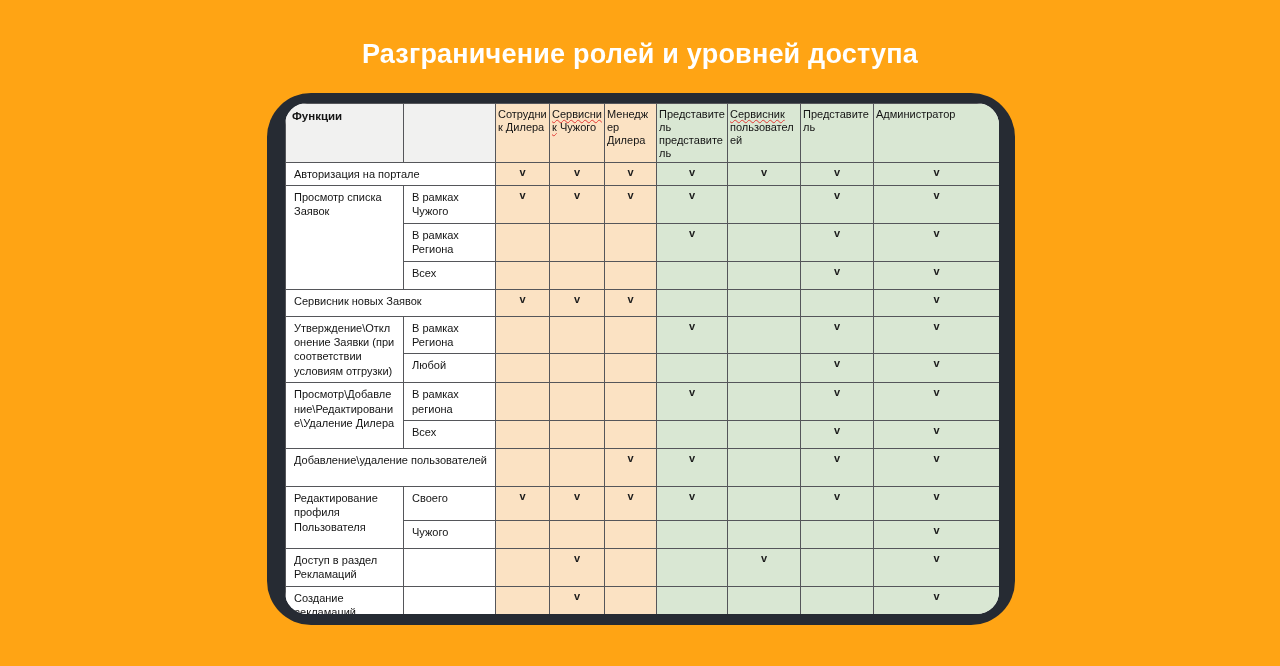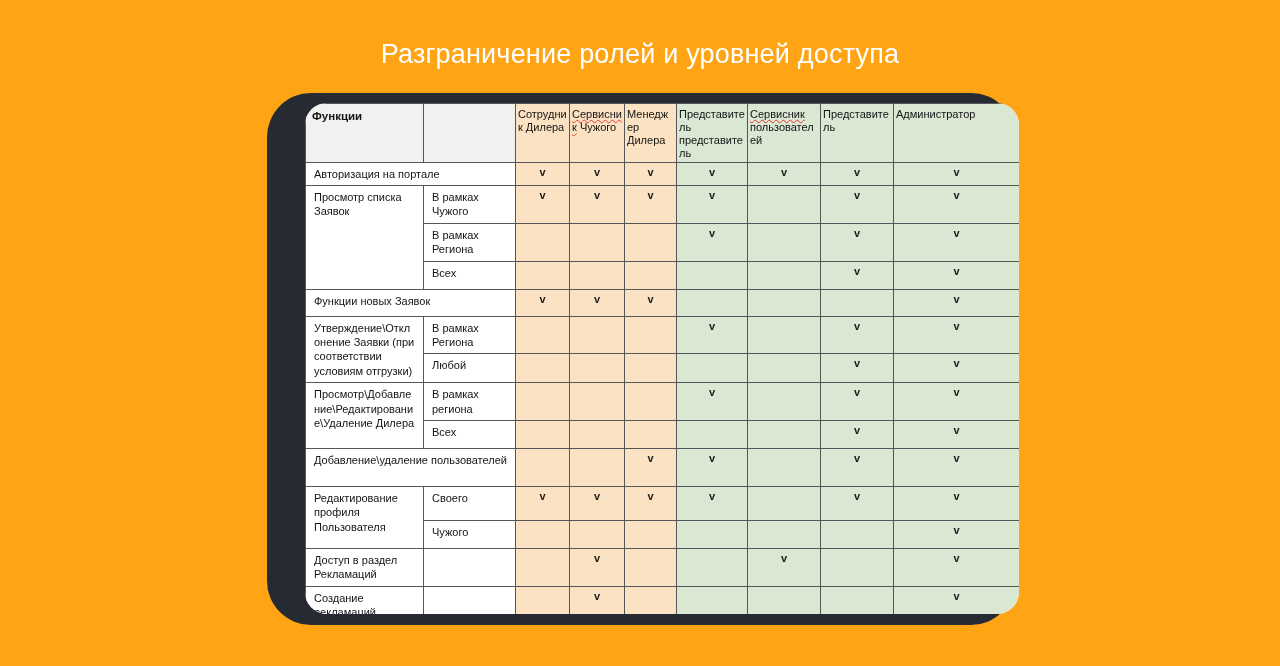--- a/index.html
+++ b/index.html
@@ -6,32 +6,32 @@
   html,body { width:1280px; height:666px; }
   body {
     background:#FFA414;
     font-family:"Liberation Sans", sans-serif;
     overflow:hidden;
     position:relative;
   }
   .title {
     position:absolute; top:41px; left:0; width:1280px;
     text-align:center; color:#FFFFFF;
-    font-size:27px; font-weight:normal; line-height:1;
+    font-size:27px; font-weight:bold; line-height:1;
     letter-spacing:0.2px;
   }
   .panel {
     position:absolute; left:267px; top:93px;
     width:748px; height:532px;
     background:#262B33; border-radius:44px;
   }
   .table-wrap {
     position:absolute; left:18px; top:10px;
     width:714px; height:511px;
-    background:#FFFFFF; border-radius:22px; overflow:hidden;margin-left:20px;
+    background:#FFFFFF; border-radius:22px; overflow:hidden;
   }
   table {
     border-collapse:collapse; table-layout:fixed;
     width:714px; font-size:11px; color:#141414;
   }
   th, td {
     border:1px solid #55565A;
     vertical-align:top; overflow:hidden;
   }
   th {
@@ -131,21 +131,21 @@
           <td class="check dealer"></td>
           <td class="check dealer"></td>
           <td class="check dealer"></td>
           <td class="check rep"></td>
           <td class="check rep"></td>
           <td class="check rep">v</td>
           <td class="check rep">v</td>
         </tr>
 
         <tr style="height:27px">
-          <td class="label" colspan="2">Функции новых Заявок</td>
+          <td class="label" colspan="2">Сервисник новых Заявок</td>
           <td class="check dealer">v</td>
           <td class="check dealer">v</td>
           <td class="check dealer">v</td>
           <td class="check rep"></td>
           <td class="check rep"></td>
           <td class="check rep"></td>
           <td class="check rep">v</td>
         </tr>
 
         <tr style="height:37px">

